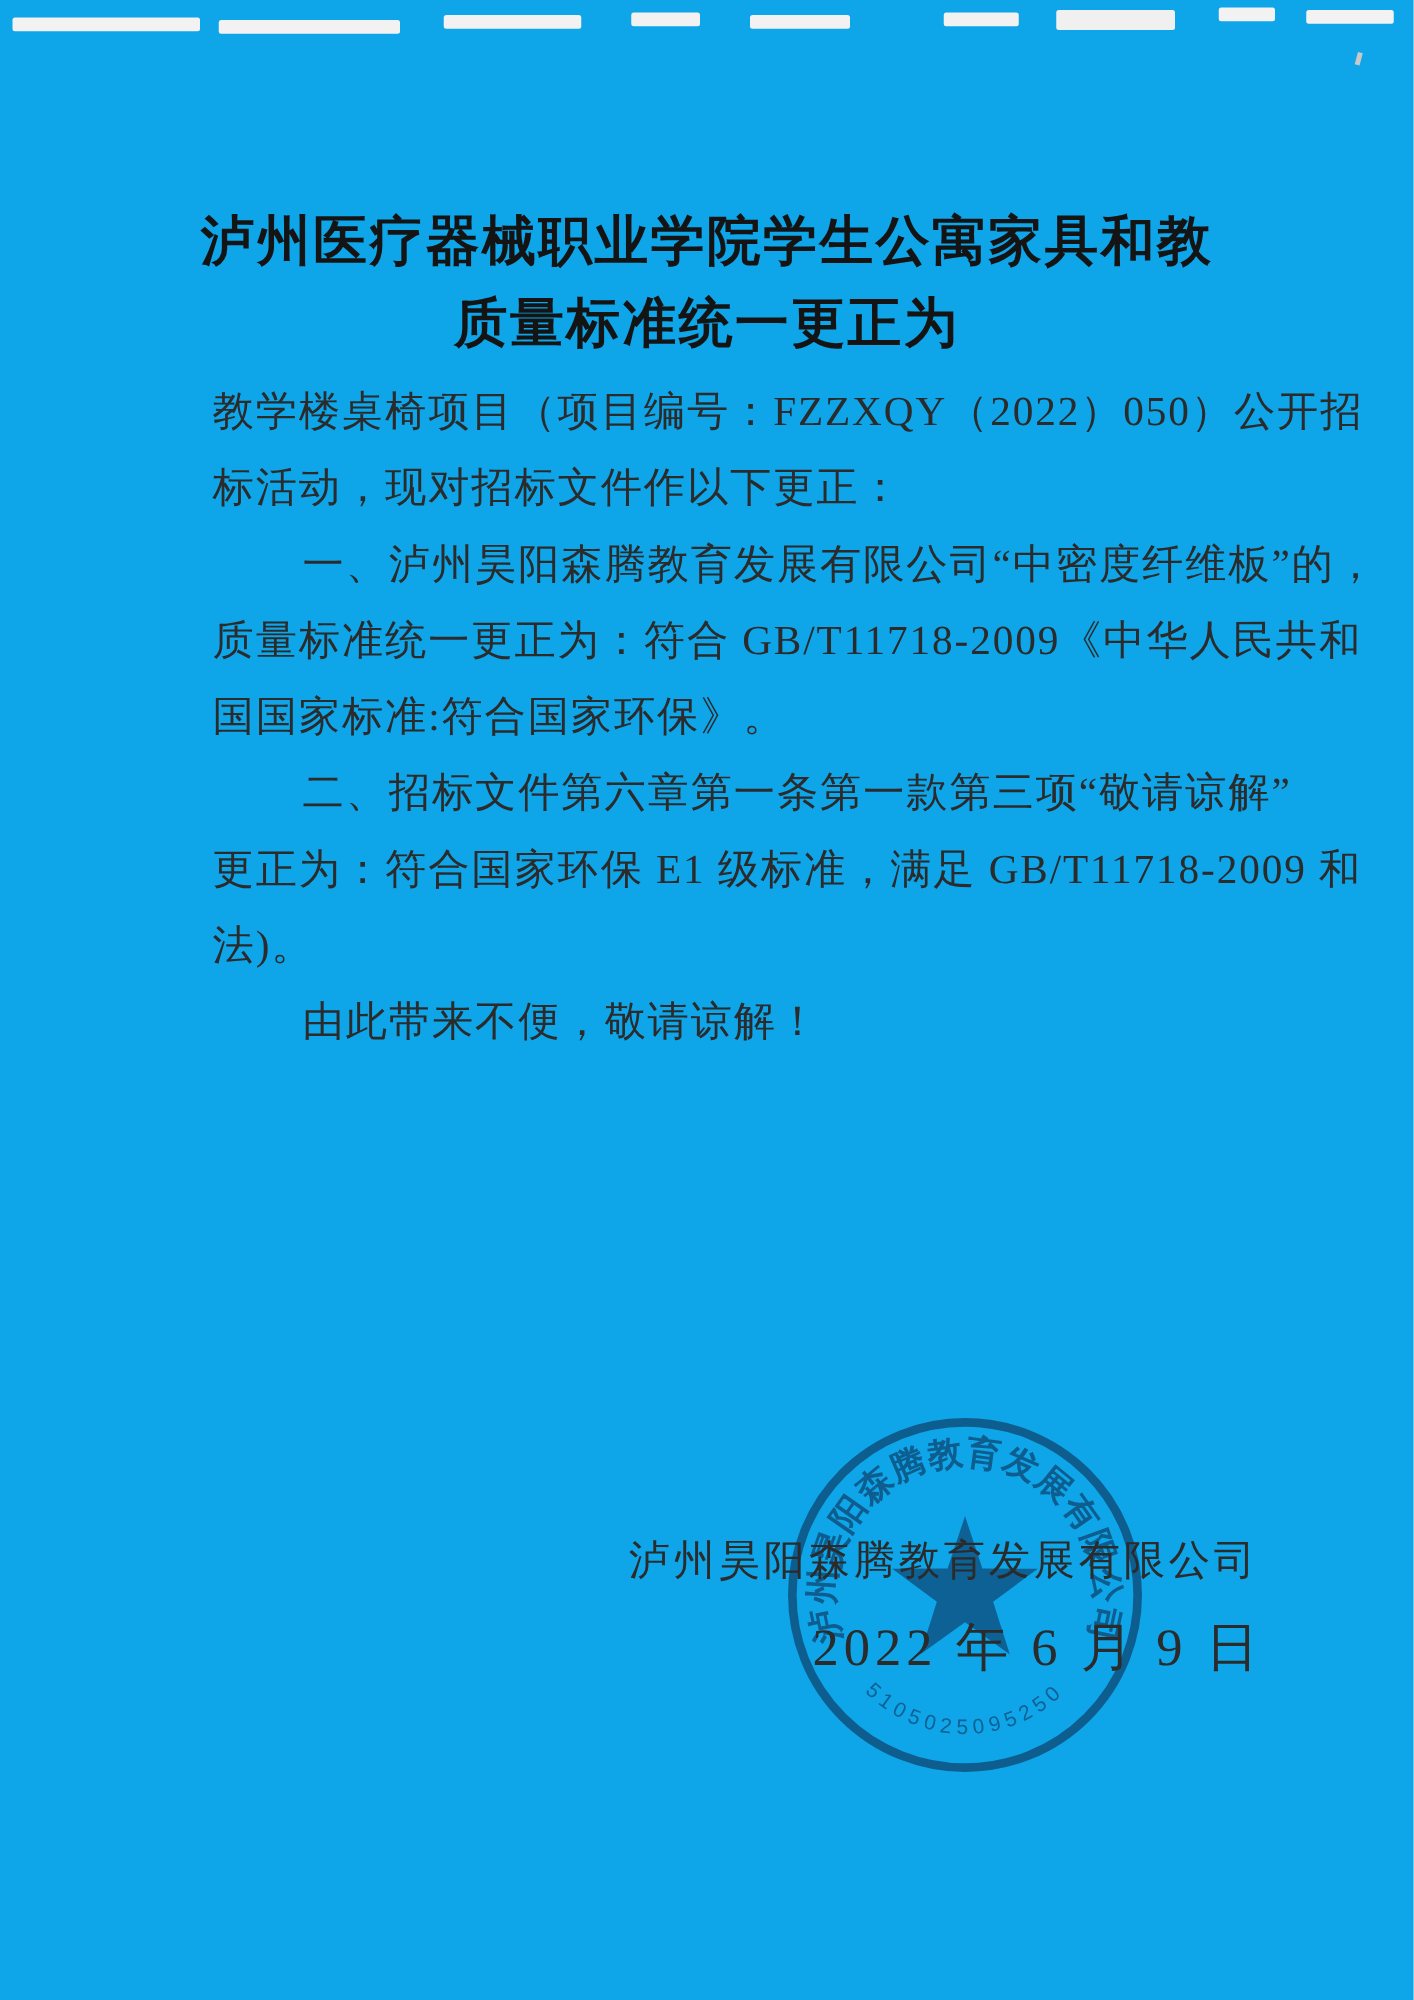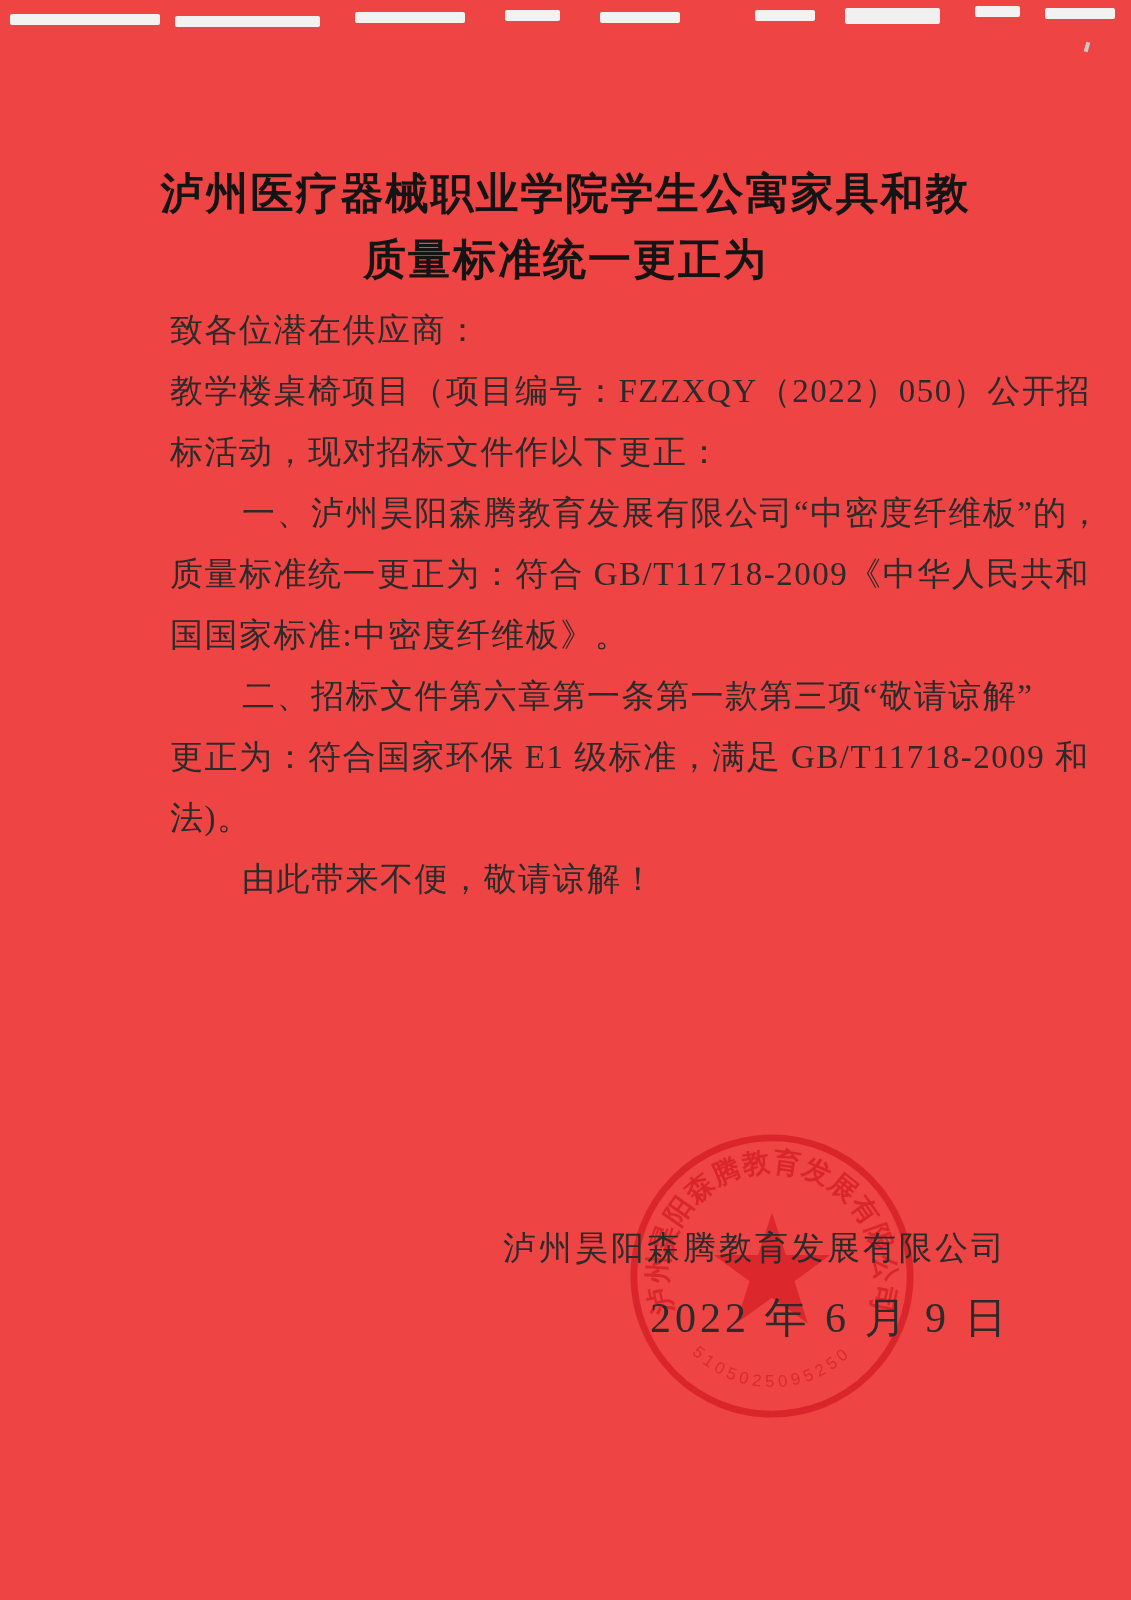--- a/index.html
+++ b/index.html
@@ -1,19 +1,19 @@
 <!DOCTYPE html>
 <html><head>
 <meta charset="utf-8">
 <style>
   html,body{margin:0;padding:0;background:#ffffff;}
   .page{
     position:relative;
     width:1131px;height:1600px;
-    background:#ef4444;
+    background:#0ea5e9;
     overflow:hidden;
     font-family:"Liberation Serif","DejaVu Serif",serif;
     color:#2b2b2b;
   }
   
   .artifacts span{
     position:absolute;top:8px;height:11px;background:#f2f2f2;border-radius:2px;display:block;
   }
   .artifacts span:nth-child(1){left:10px;width:150px;top:14px;}
   .artifacts span:nth-child(2){left:175px;width:145px;top:16px;}
@@ -81,26 +81,25 @@
       <span></span>
   </div>
   <div class="speck"></div>
 
   <div class="doc-title">
     <div>泸州医疗器械职业学院学生公寓家具和教</div>
     <div>质量标准统一更正为</div>
   </div>
 
   <div class="body-text">
-    <div class="line">致各位潜在供应商：</div>
     <div class="line">教学楼桌椅项目（项目编号：FZZXQY（2022）050）公开招</div>
     <div class="line">标活动，现对招标文件作以下更正：</div>
     <div class="line indent">一、泸州昊阳森腾教育发展有限公司“中密度纤维板”的，</div>
     <div class="line">质量标准统一更正为：符合 GB/T11718-2009《中华人民共和</div>
-    <div class="line">国国家标准:中密度纤维板》。</div>
+    <div class="line">国国家标准:符合国家环保》。</div>
     <div class="line indent">二、招标文件第六章第一条第一款第三项“敬请谅解”</div>
     <div class="line">更正为：符合国家环保 E1 级标准，满足 GB/T11718-2009 和</div>
     <div class="line">法)。</div>
     <div class="line indent">由此带来不便，敬请谅解！</div>
   </div>
 
   <div class="signature-company">泸州昊阳森腾教育发展有限公司</div>
   <div class="signature-date">2022 年 6 月 9 日</div>
 
   <div class="stamp">

